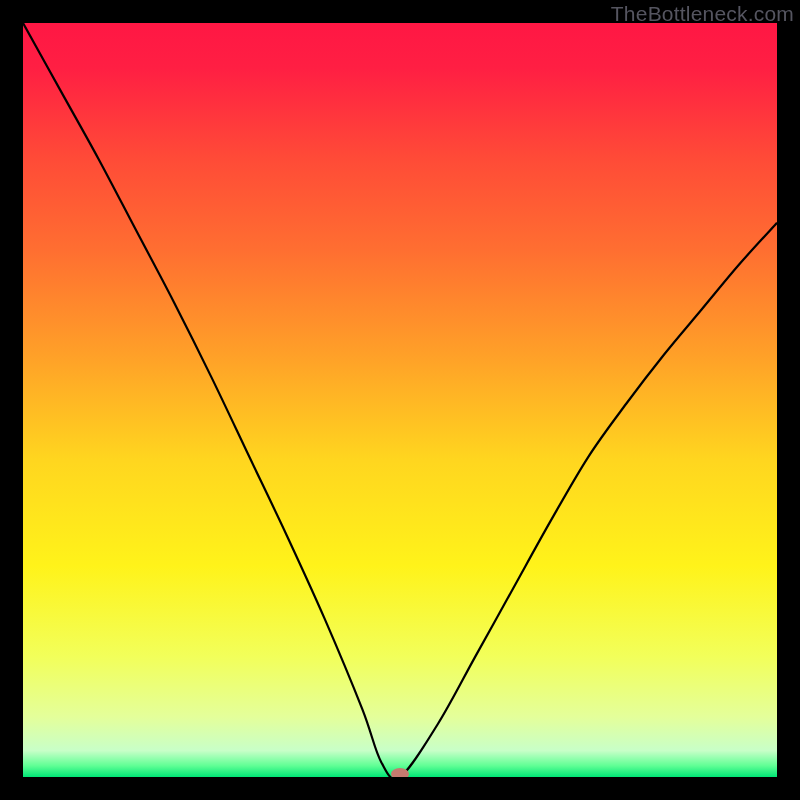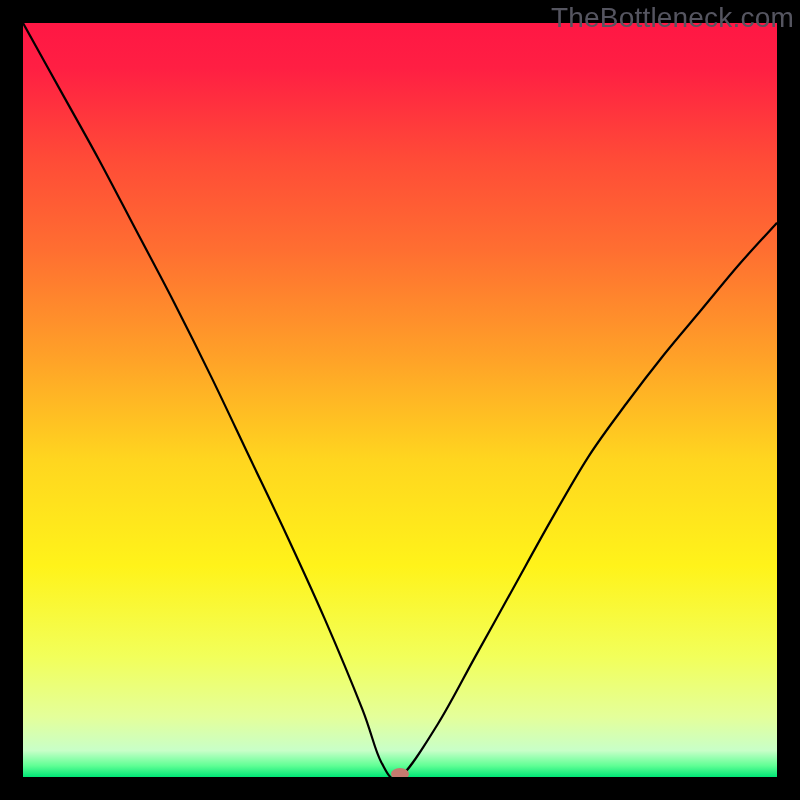--- a/index.html
+++ b/index.html
@@ -18,21 +18,21 @@
     width: 754px;
     height: 754px;
     background: #fff;
     overflow: hidden;
   }
   .attribution {
     position: absolute;
     top: 2px;
     right: 6px;
     color: #555560;
-    font-size: 28px;
+    font-size: 21px;
     font-weight: 500;
     letter-spacing: 0.2px;
   }
   svg {
     display: block;
   }
 </style>
 </head>
 <body>
 

